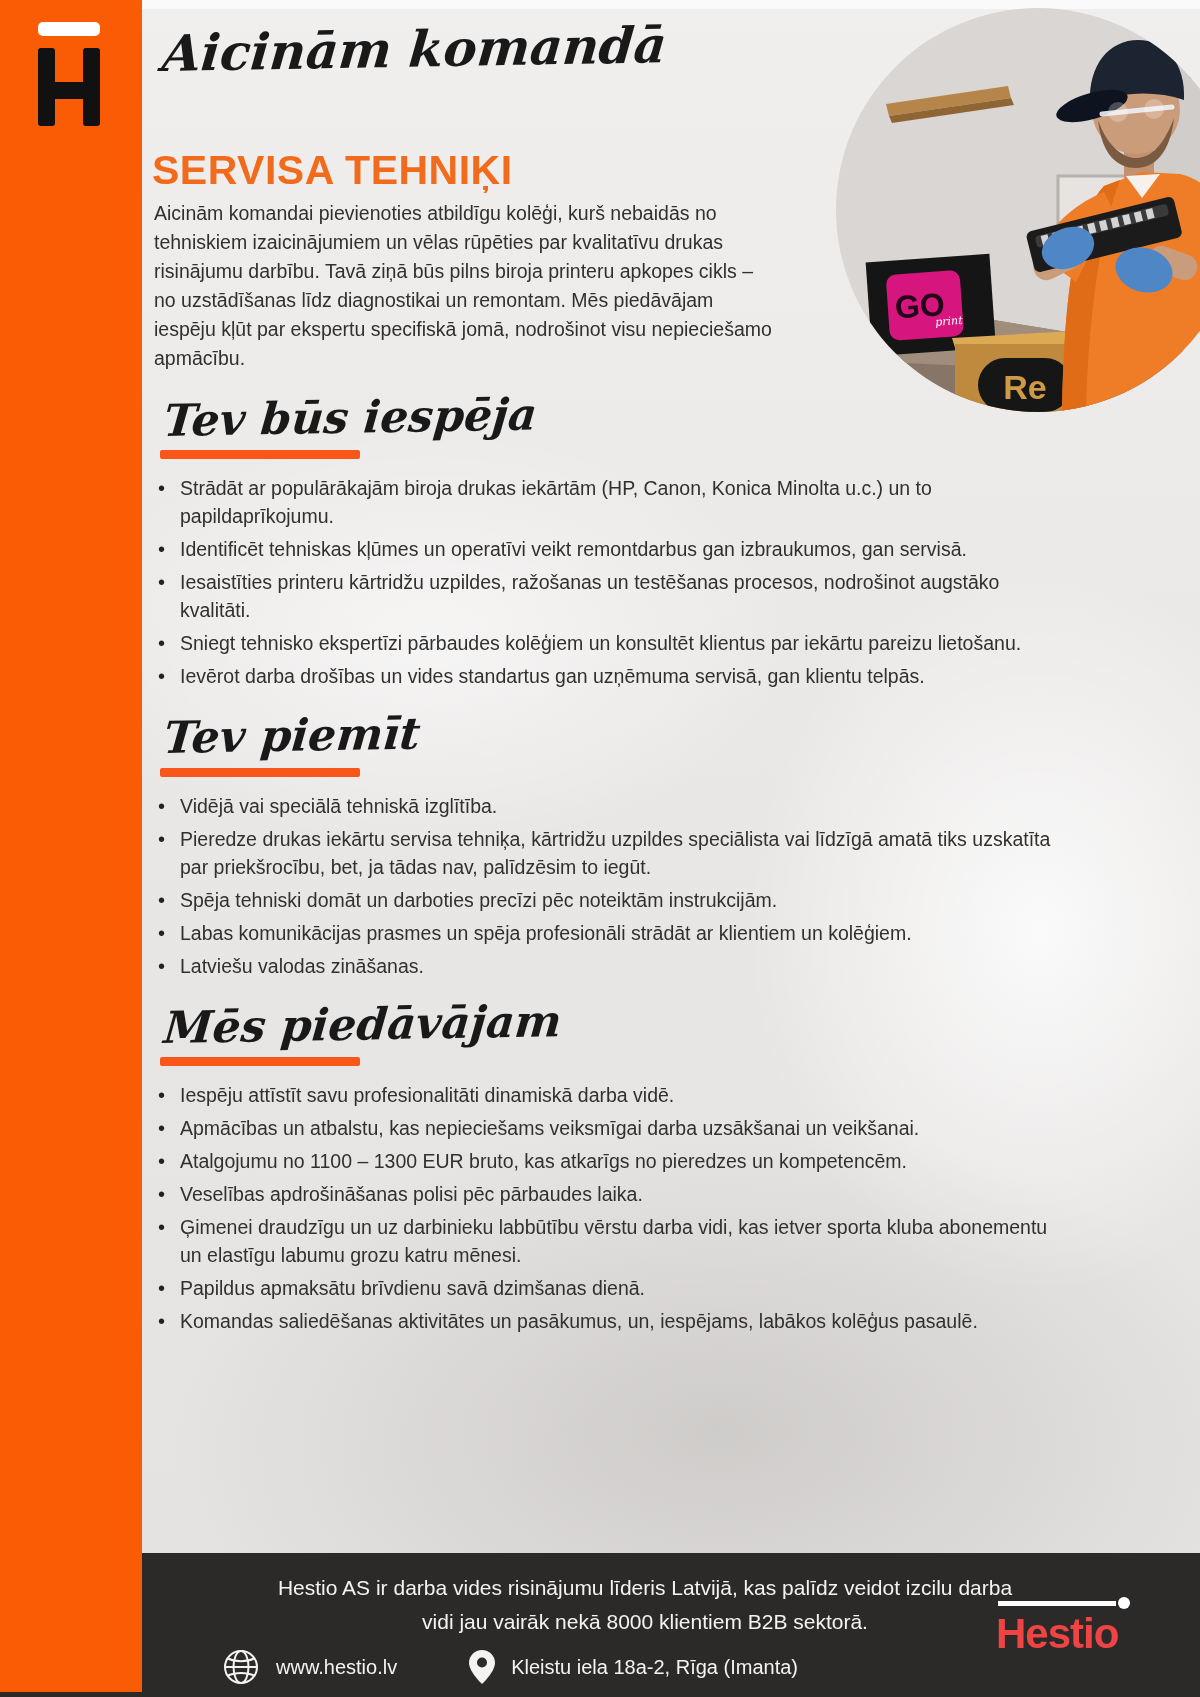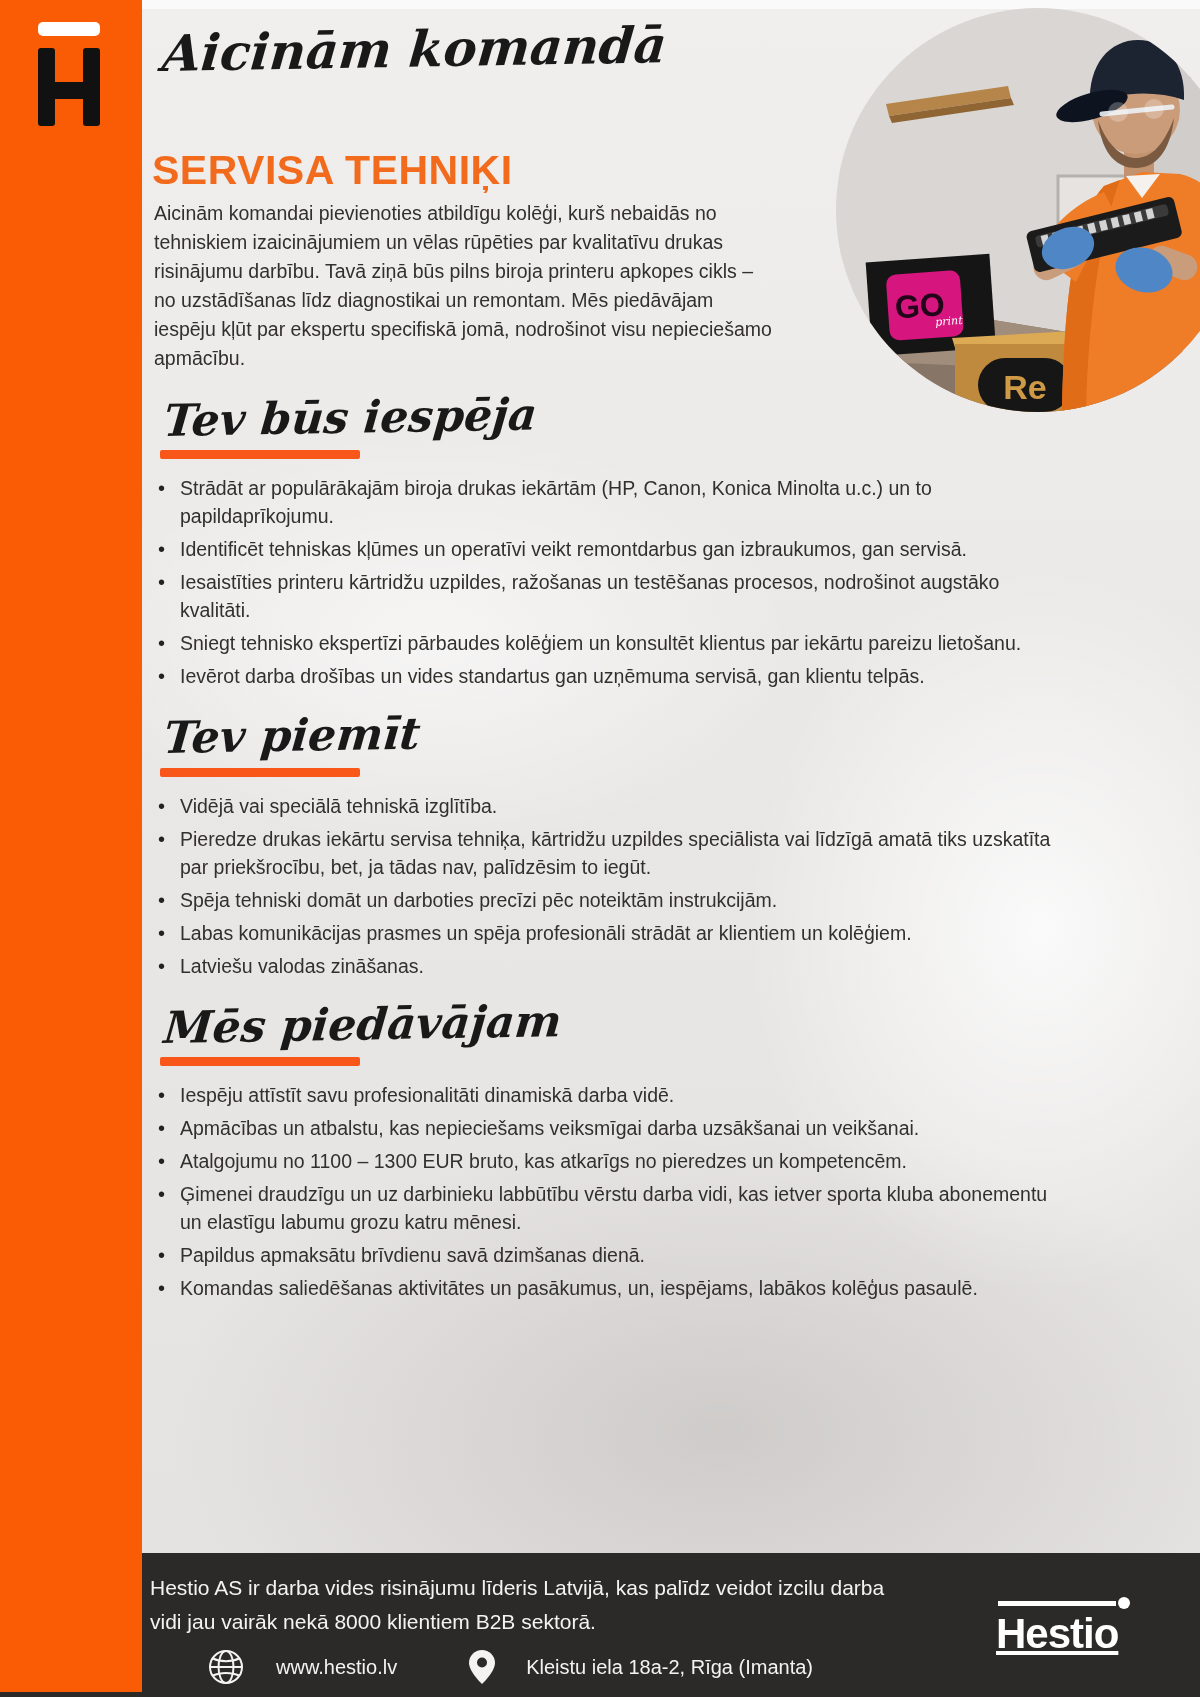--- a/index.html
+++ b/index.html
@@ -31,29 +31,29 @@
   p.intro{font-size:19.5px;line-height:29px;margin:4px 0 0 2px;max-width:625px;}
   section{margin-top:24px;}
   h3.script{font-size:44px;line-height:1.1;margin:0 0 0 10px;}
   .bar{width:200px;height:9px;border-radius:2px;background:#f9561a;margin:5px 0 0 8px;}
   ul.blist{list-style:none;margin:15px 0 0 0;padding:0;max-width:920px;}
   ul.blist li{position:relative;padding-left:28px;font-size:19.5px;line-height:28px;margin-bottom:5px;color:#32302e;}
   ul.blist li::before{content:"•";position:absolute;left:6px;top:0;font-size:20px;color:#232221;}
   
   .footer{position:absolute;left:0;right:0;bottom:0;height:144px;background:#2b2a29;z-index:4;color:#f4f3f2;}
   .footer-inner{margin-left:150px;height:100%;position:relative;}
-  .about{padding-top:18px;text-align:left;font-size:21px;line-height:34px;margin-right:60px;}
+  .about{padding-top:18px;text-align:center;font-size:21px;line-height:34px;margin-right:60px;}
   .contacts{display:flex;align-items:center;justify-content:center;gap:72px;margin-top:9px;margin-right:330px;font-size:20px;}
-  .contact{display:flex;align-items:center;gap:31px;}
+  .contact{display:flex;align-items:center;gap:16px;}
   .contact svg{display:block;}
   .brand{position:absolute;right:48px;top:44px;width:156px;}
   .brand-rule{position:relative;height:12px;}
   .brand-bar{position:absolute;left:2px;top:4px;width:118px;height:5px;background:#fff;}
   .brand-dot{position:absolute;left:122px;top:0;width:12px;height:12px;border-radius:50%;background:#fff;}
-  .brand-text{font-size:42px;font-weight:800;letter-spacing:-1px;color:#ffffff;line-height:1;margin-top:4px;text-decoration:underline;}
+  .brand-text{font-size:42px;font-weight:800;letter-spacing:-1px;color:#ef4444;line-height:1;margin-top:4px;}
 </style>
 </head>
 <body>
 
 <div class="page">
   <div class="topstrip"></div>
 
   <div class="sidebar">
     <div class="logo">
       <div class="logo-bar"></div>
@@ -185,20 +185,21 @@
       </ul>
     </section>
 
     <section>
       <h3 class="script">Mēs piedāvājam</h3>
       <div class="bar"></div>
       <ul class="blist">
         <li>Iespēju attīstīt savu profesionalitāti dinamiskā darba vidē.</li>
         <li>Apmācības un atbalstu, kas nepieciešams veiksmīgai darba uzsākšanai un veikšanai.</li>
         <li>Atalgojumu no 1100 – 1300 EUR bruto, kas atkarīgs no pieredzes un kompetencēm.</li>
+        <li>Veselības apdrošināšanas polisi pēc pārbaudes laika.</li>
         <li>Ģimenei draudzīgu un uz darbinieku labbūtību vērstu darba vidi, kas ietver sporta kluba abonementu un elastīgu labumu grozu katru mēnesi.</li>
         <li>Papildus apmaksātu brīvdienu savā dzimšanas dienā.</li>
         <li>Komandas saliedēšanas aktivitātes un pasākumus, un, iespējams, labākos kolēģus pasaulē.</li>
       </ul>
     </section>
   </div>
 
   <div class="footer">
     <div class="footer-inner">
       <div class="about">

